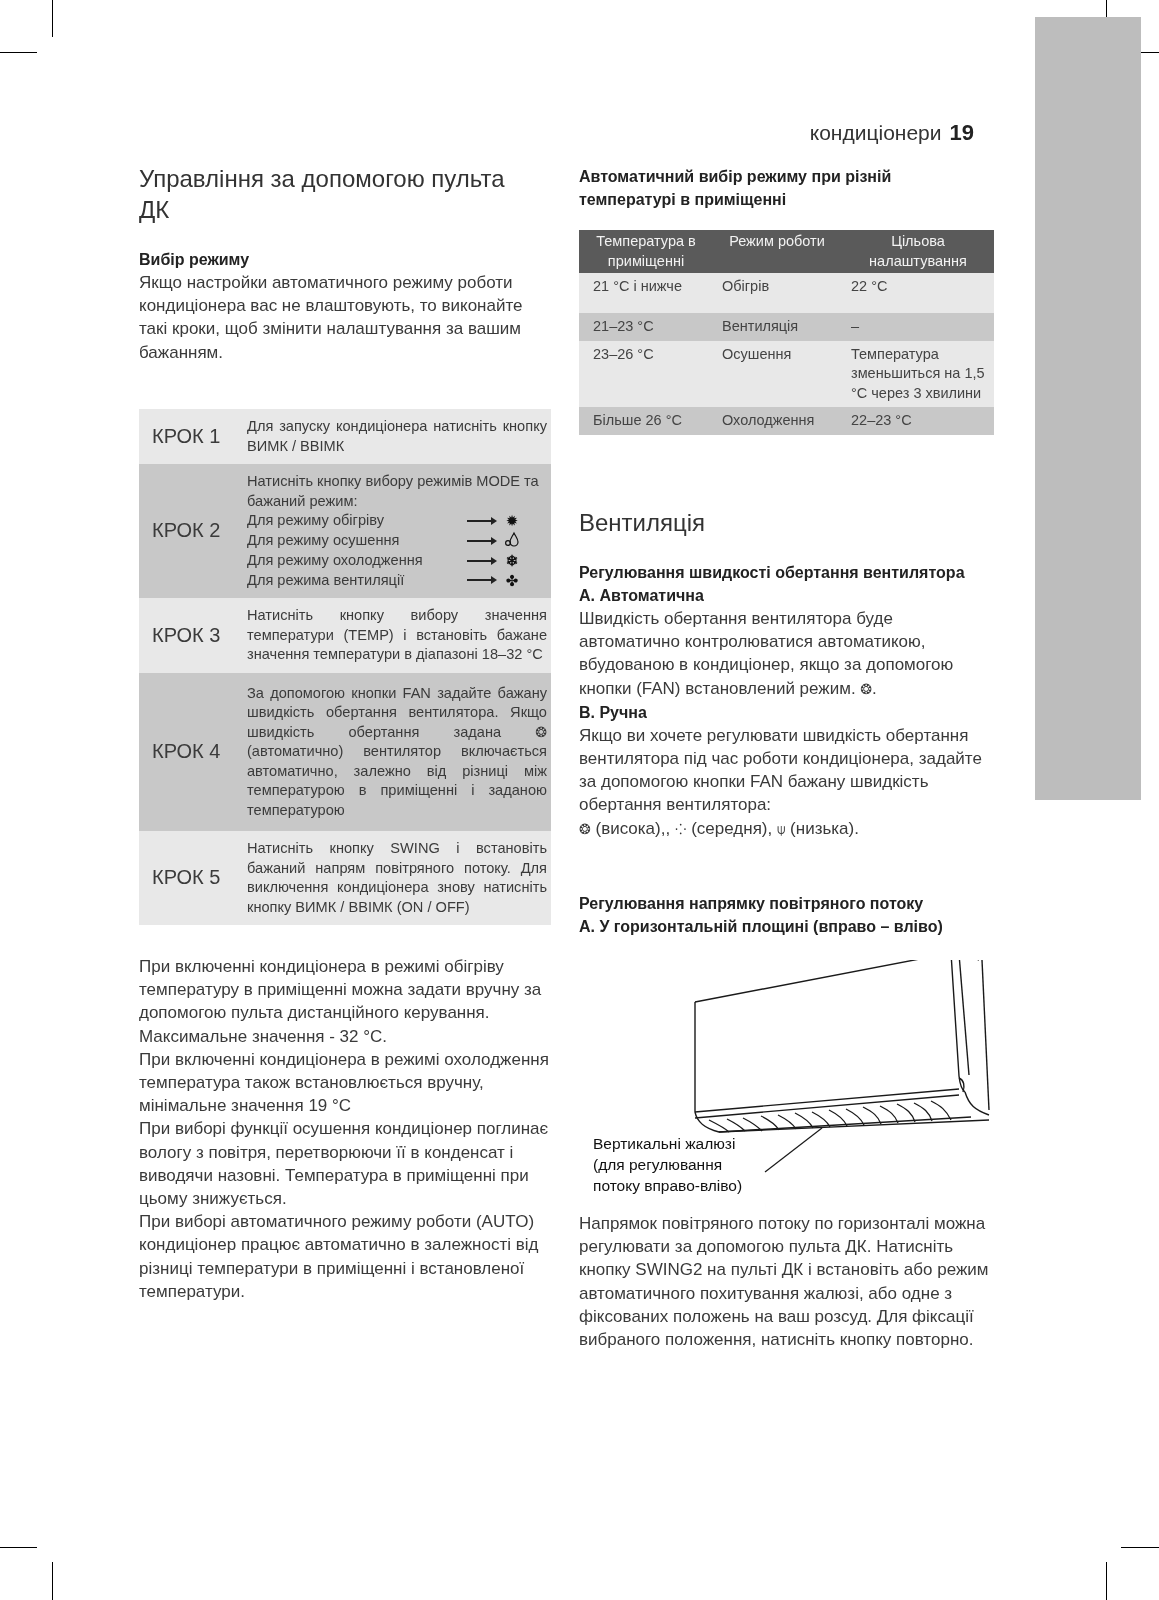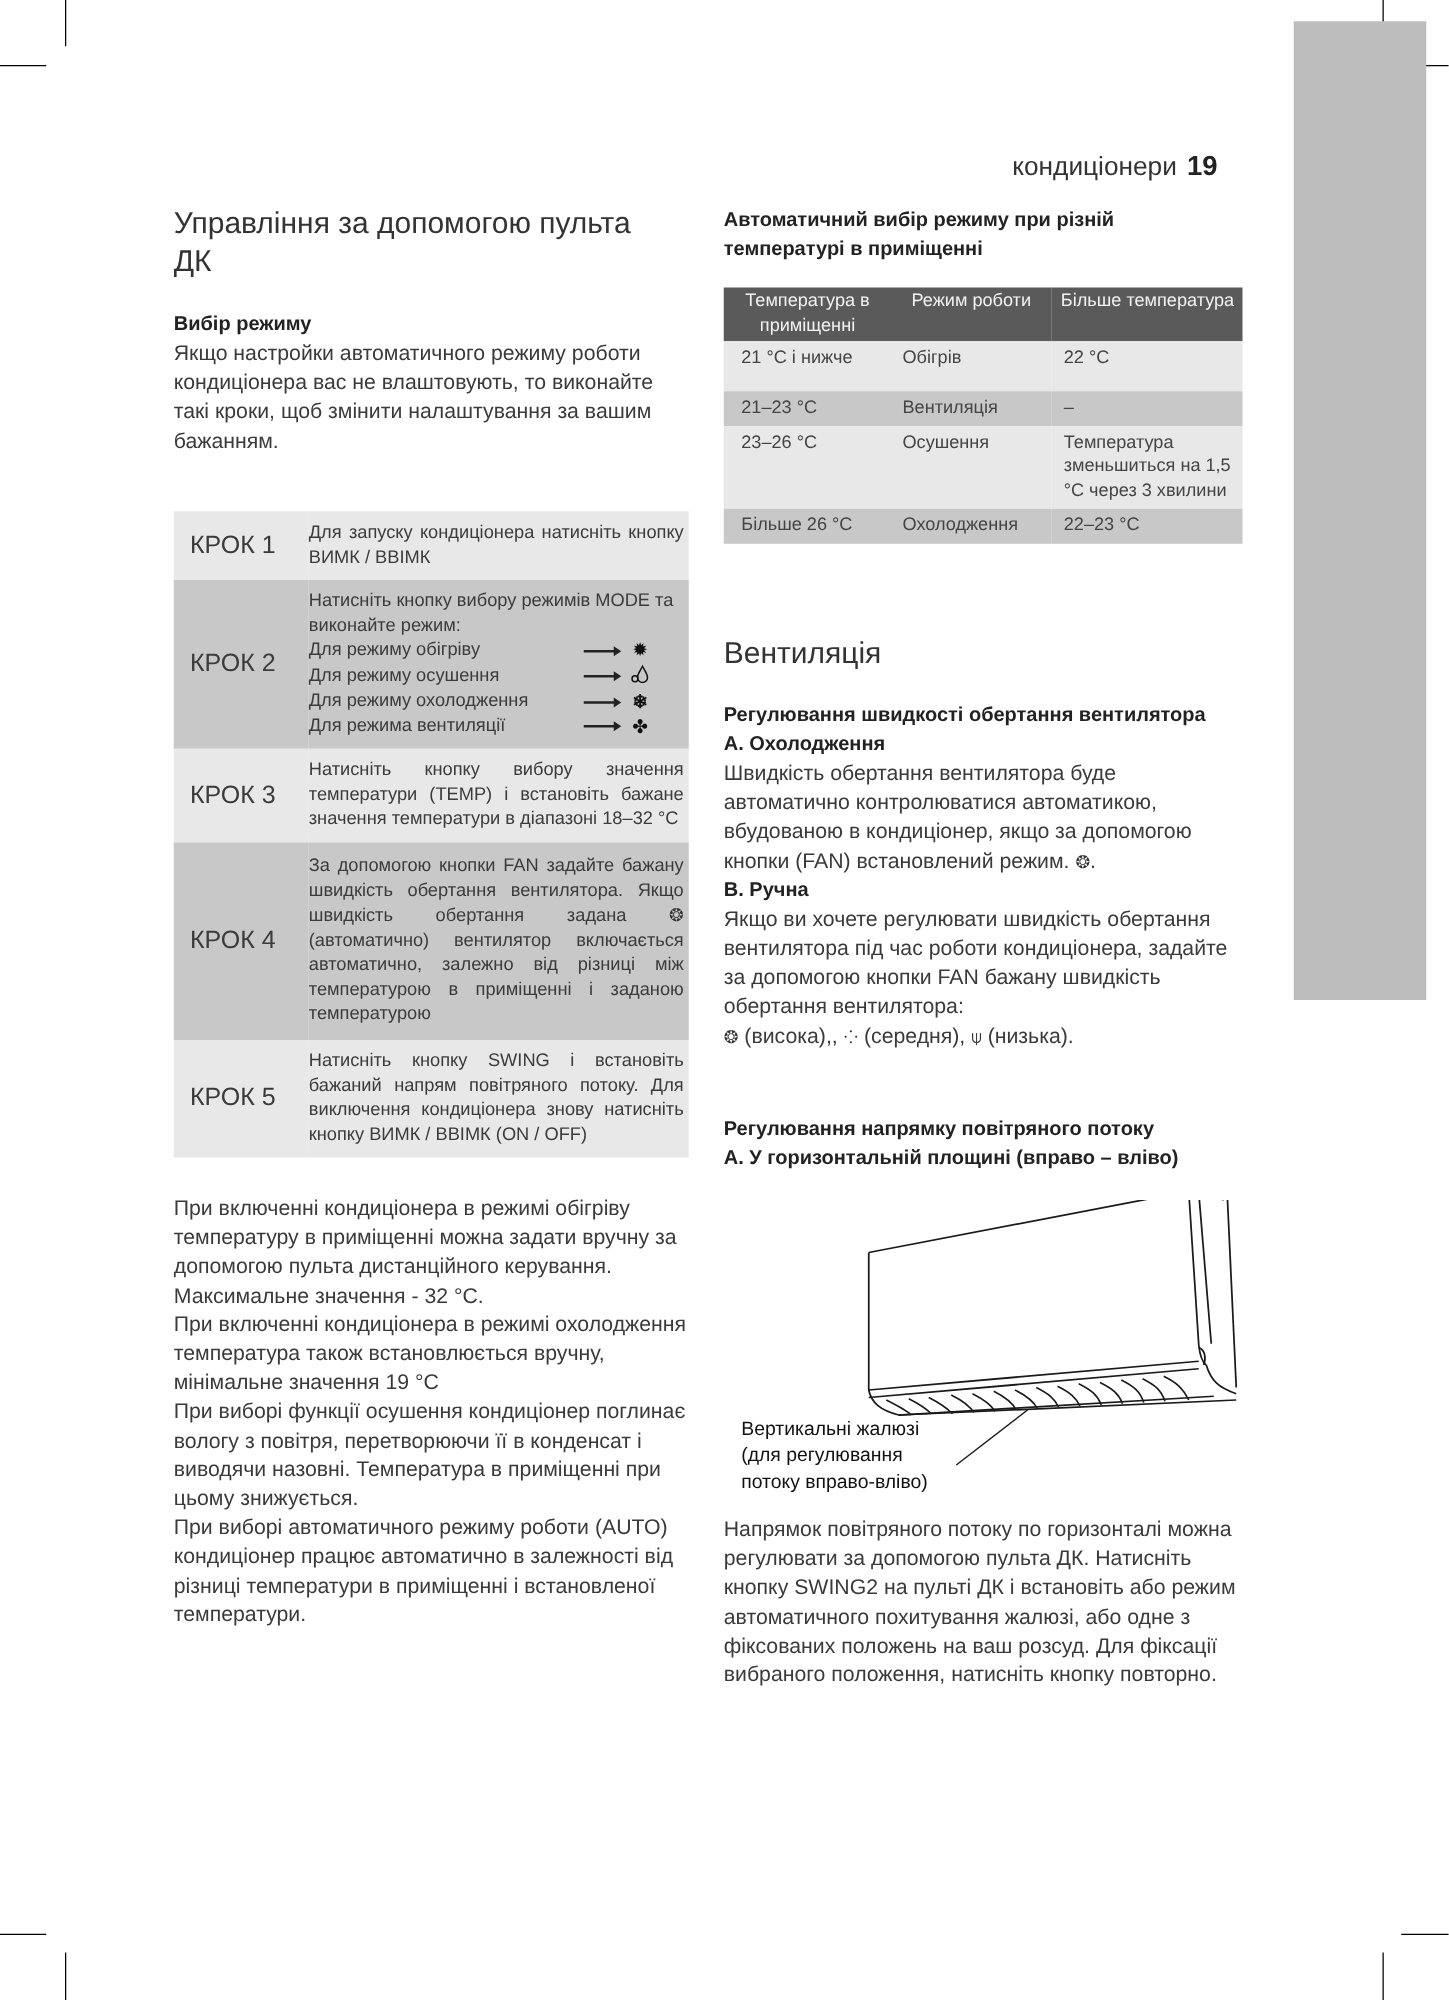--- a/index.html
+++ b/index.html
@@ -66,21 +66,21 @@
 
 <table class="steps">
   <tbody>
       <tr class="light" style="height:47px;">
     <td class="lbl">КРОК 1</td>
     <td class="txt">Для запуску кондиціонера натисніть кнопку ВИМК / ВВІМК</td>
   </tr>
   <tr class="dark">
     <td class="lbl">КРОК 2</td>
     <td class="txt" style="text-align:left;">
-      <div>Натисніть кнопку вибору режимів MODE та виконайте режим:</div>
+      <div>Натисніть кнопку вибору режимів MODE та бажаний режим:</div>
       <div class="mode-line">
         <span class="ml-text">Для режиму обігріву</span>
         <span class="arrow"></span>
         <span class="ico">✹</span>
       </div>
       <div class="mode-line">
         <span class="ml-text">Для режиму осушення</span>
         <span class="arrow"></span>
         <span class="ico">
           <svg width="16" height="16" viewBox="0 0 16 16">
@@ -127,21 +127,21 @@
   <p class="para">При виборі автоматичного режиму роботи (AUTO) кондиціонер працює автоматично в залежності від різниці температури в приміщенні і встановленої температури.</p>
 </div>
 
 <p class="h-bold" style="position:absolute;left:579px;top:165px;width:400px;">Автоматичний вибір режиму при різній температурі в приміщенні</p>
 
 <table class="auto">
   <thead>
     <tr>
       <th style="width:120px;">Температура в приміщенні</th>
       <th style="width:116px;">Режим роботи</th>
-      <th>Більше температура</th>
+      <th>Цільова налаштування</th>
     </tr>
   </thead>
   <tbody>
     <tr class="r-light" style="height:40px;">
       <td>21 °C і нижче</td>
       <td class="c2">Обігрів</td>
       <td class="c3">22 °C</td>
     </tr>
     <tr class="r-dark">
       <td>21–23 °C</td>
@@ -158,21 +158,21 @@
       <td class="c2">Охолодження</td>
       <td class="c3">22–23 °C</td>
     </tr>
   </tbody>
 </table>
 
 <h2 class="h1" style="left:579px;top:507px;">Вентиляція</h2>
 
 <div style="position:absolute;left:579px;top:561px;width:412px;">
   <p class="h-bold">Регулювання швидкості обертання вентилятора</p>
-  <p class="h-bold">A. Охолодження</p>
+  <p class="h-bold">A. Автоматична</p>
   <p class="para"><span>Швидкість обертання вентилятора буде автоматично контролюватися автоматикою, вбудованою в кондиціонер, якщо за допомогою кнопки (FAN) встановлений режим.</span> <span class="inline-ico">❂</span><span>.</span></p>
   <p class="h-bold">B. Ручна</p>
   <p class="para">Якщо ви хочете регулювати швидкість обертання вентилятора під час роботи кондиціонера, задайте за допомогою кнопки FAN бажану швидкість обертання вентилятора:</p>
   <p class="para">
     <span class="inline-ico">❂</span>
     <span>(висока),,</span>
     <span class="inline-ico">⁘</span>
     <span>(середня),</span>
     <span class="inline-ico">⍦</span>
     <span>(низька).</span>

